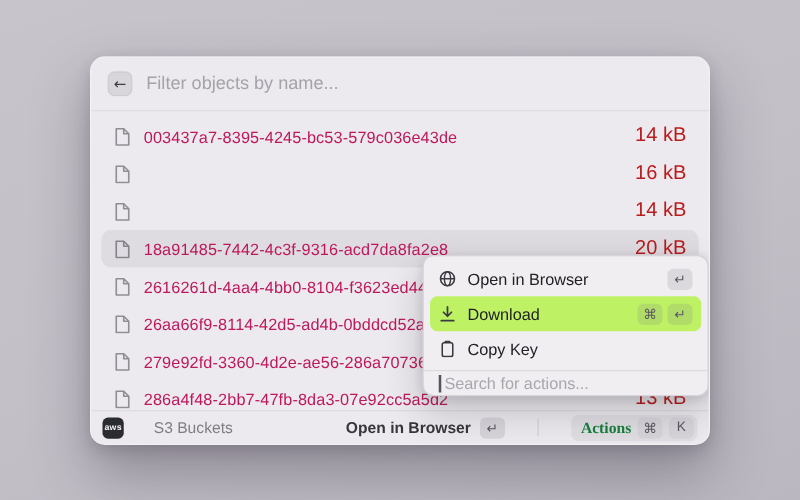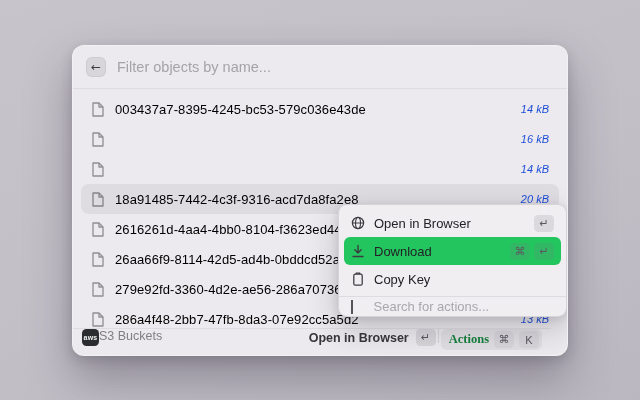--- a/index.html
+++ b/index.html
@@ -43,28 +43,28 @@
   .list {
     position: absolute; top: 44px; bottom: 27px; left: 0; right: 0;
     padding: 4px 8px; overflow: hidden;
   }
   .row {
     height: 30px; border-radius: 8px; display: flex; align-items: center;
     gap: 11px; padding: 0 10px;
   }
   .row.selected { background: #dedbe1; }
   .row .doc { flex: 0 0 auto; display: flex; }
-  .row .name { font-size: 13px; color: #000000; letter-spacing: 0.1px; }
-  .row .size { margin-left: auto; font-size: 11px; color: #1d4ed8; font-style: italic; }
+  .row .name { font-size: 13px; color: #be185d; letter-spacing: 0.1px; }
+  .row .size { margin-left: auto; font-size: 16px; color: #b91c1c; }
 
   
   .footer {
-    position: absolute; left: 0; right: 16px; bottom: 0; height: 27px;
+    position: absolute; left: 0; right: 0; bottom: 0; height: 27px;
     border-top: 1px solid #dedce1; background: #eceaee;
-    display: flex; align-items: flex-start; padding: 0 9px; gap: 0;
+    display: flex; align-items: center; padding: 0 9px; gap: 24px;
   }
   .aws-badge {
     width: 17px; height: 17px; background: #2a2c30; border-radius: 4.5px;
     color: #f5f5f5; font-size: 7px; font-weight: bold;
     display: flex; align-items: center; justify-content: center; letter-spacing: 0.2px;
   }
   .app-name { font-size: 12.5px; color: #807d85; }
   .footer-spacer { flex: 1; }
   .primary-action {
     display: flex; align-items: center; gap: 7px; cursor: default;
@@ -89,28 +89,28 @@
     position: absolute; left: 265px; top: 158px; width: 229px; height: 113px;
     background: #f0eef1; border: 1px solid #d6d3d9; border-radius: 9px;
     box-shadow: 0 12px 30px rgba(35,30,45,0.22), 0 2px 8px rgba(35,30,45,0.12);
     display: flex; flex-direction: column;
   }
   .menu-items { padding: 4px 5px 2px; }
   .menu-item {
     height: 28px; border-radius: 6px; display: flex; align-items: center;
     gap: 9px; padding: 0 7px; cursor: default;
   }
-  .menu-item.selected { background: #22c55e; }
+  .menu-item.selected { background: #bef264; }
   .menu-item .mi-icon { flex: 0 0 auto; display: flex; }
   .menu-item .mi-label { font-size: 13px; font-weight: 500; color: #232127; }
   .menu-item .mi-keys { margin-left: auto; display: flex; gap: 4px; }
   .menu-item .kbd { background: rgba(125,120,135,0.18); }
   .menu-separator { height: 1px; background: #dddae0; margin: 1px 0 0; }
   .menu-search {
-    flex: 1; display: flex; align-items: center; padding: 0 12px; gap: 19px;
+    flex: 1; display: flex; align-items: center; padding: 0 12px; gap: 1px;
   }
   .caret { width: 1.5px; height: 14px; background: #55525a; }
   .menu-search .placeholder { font-size: 13px; color: #a9a6ae; padding-left: 2px; }
 
   svg { display: block; }
 </style>
 </head>
 <body>
 
 <div class="window">

